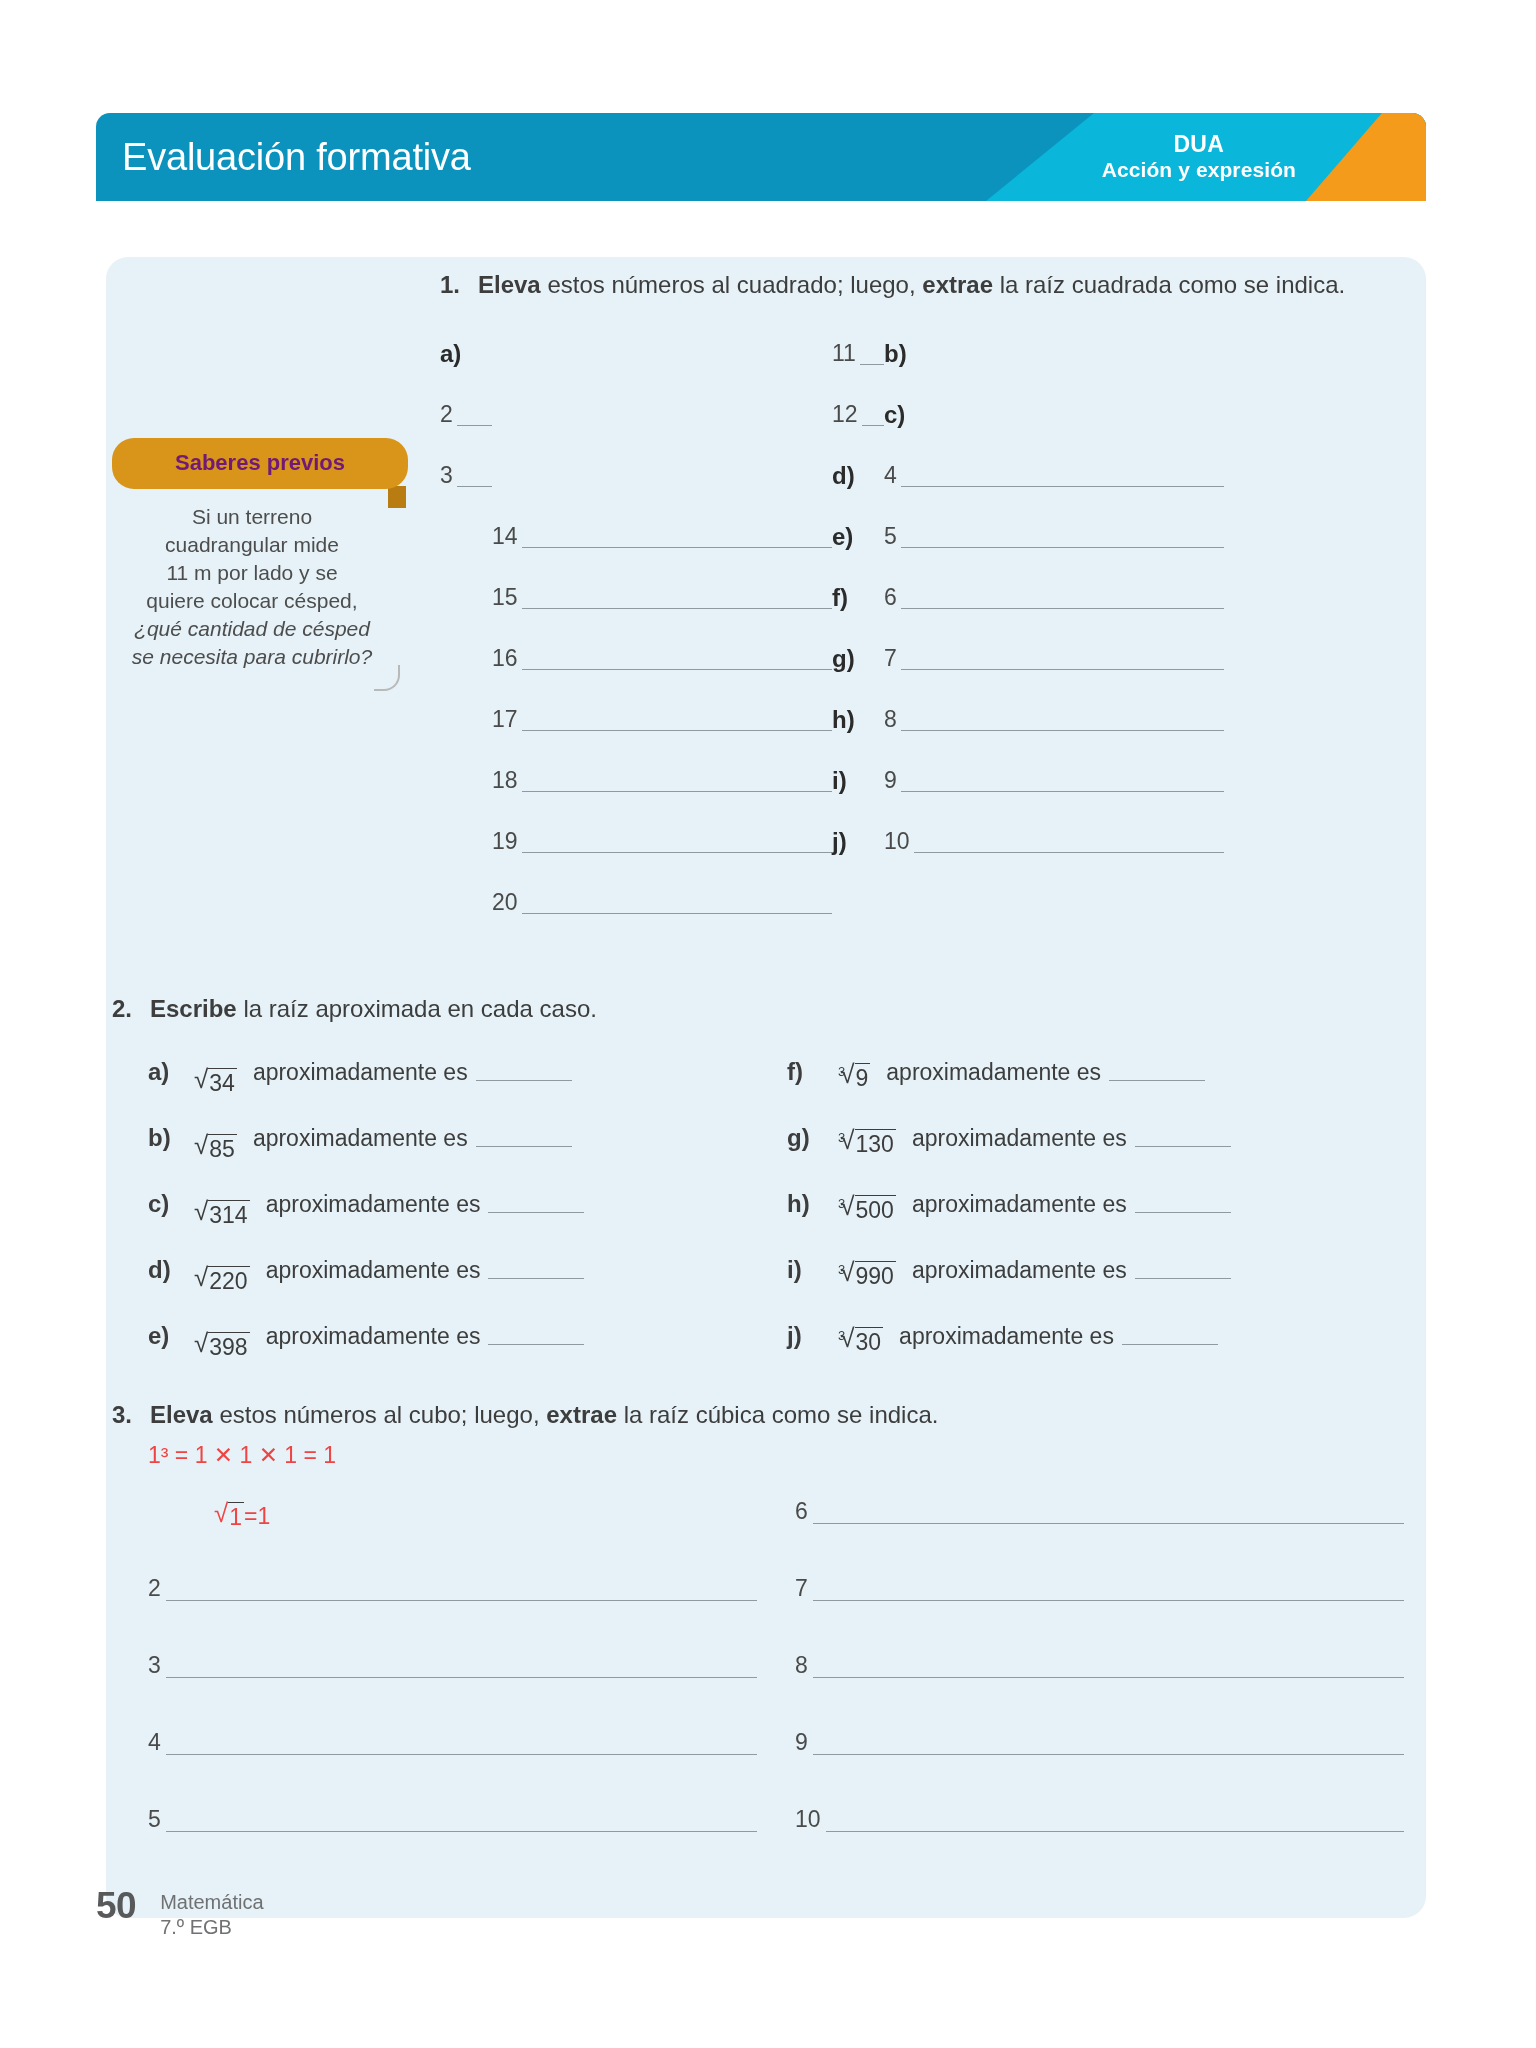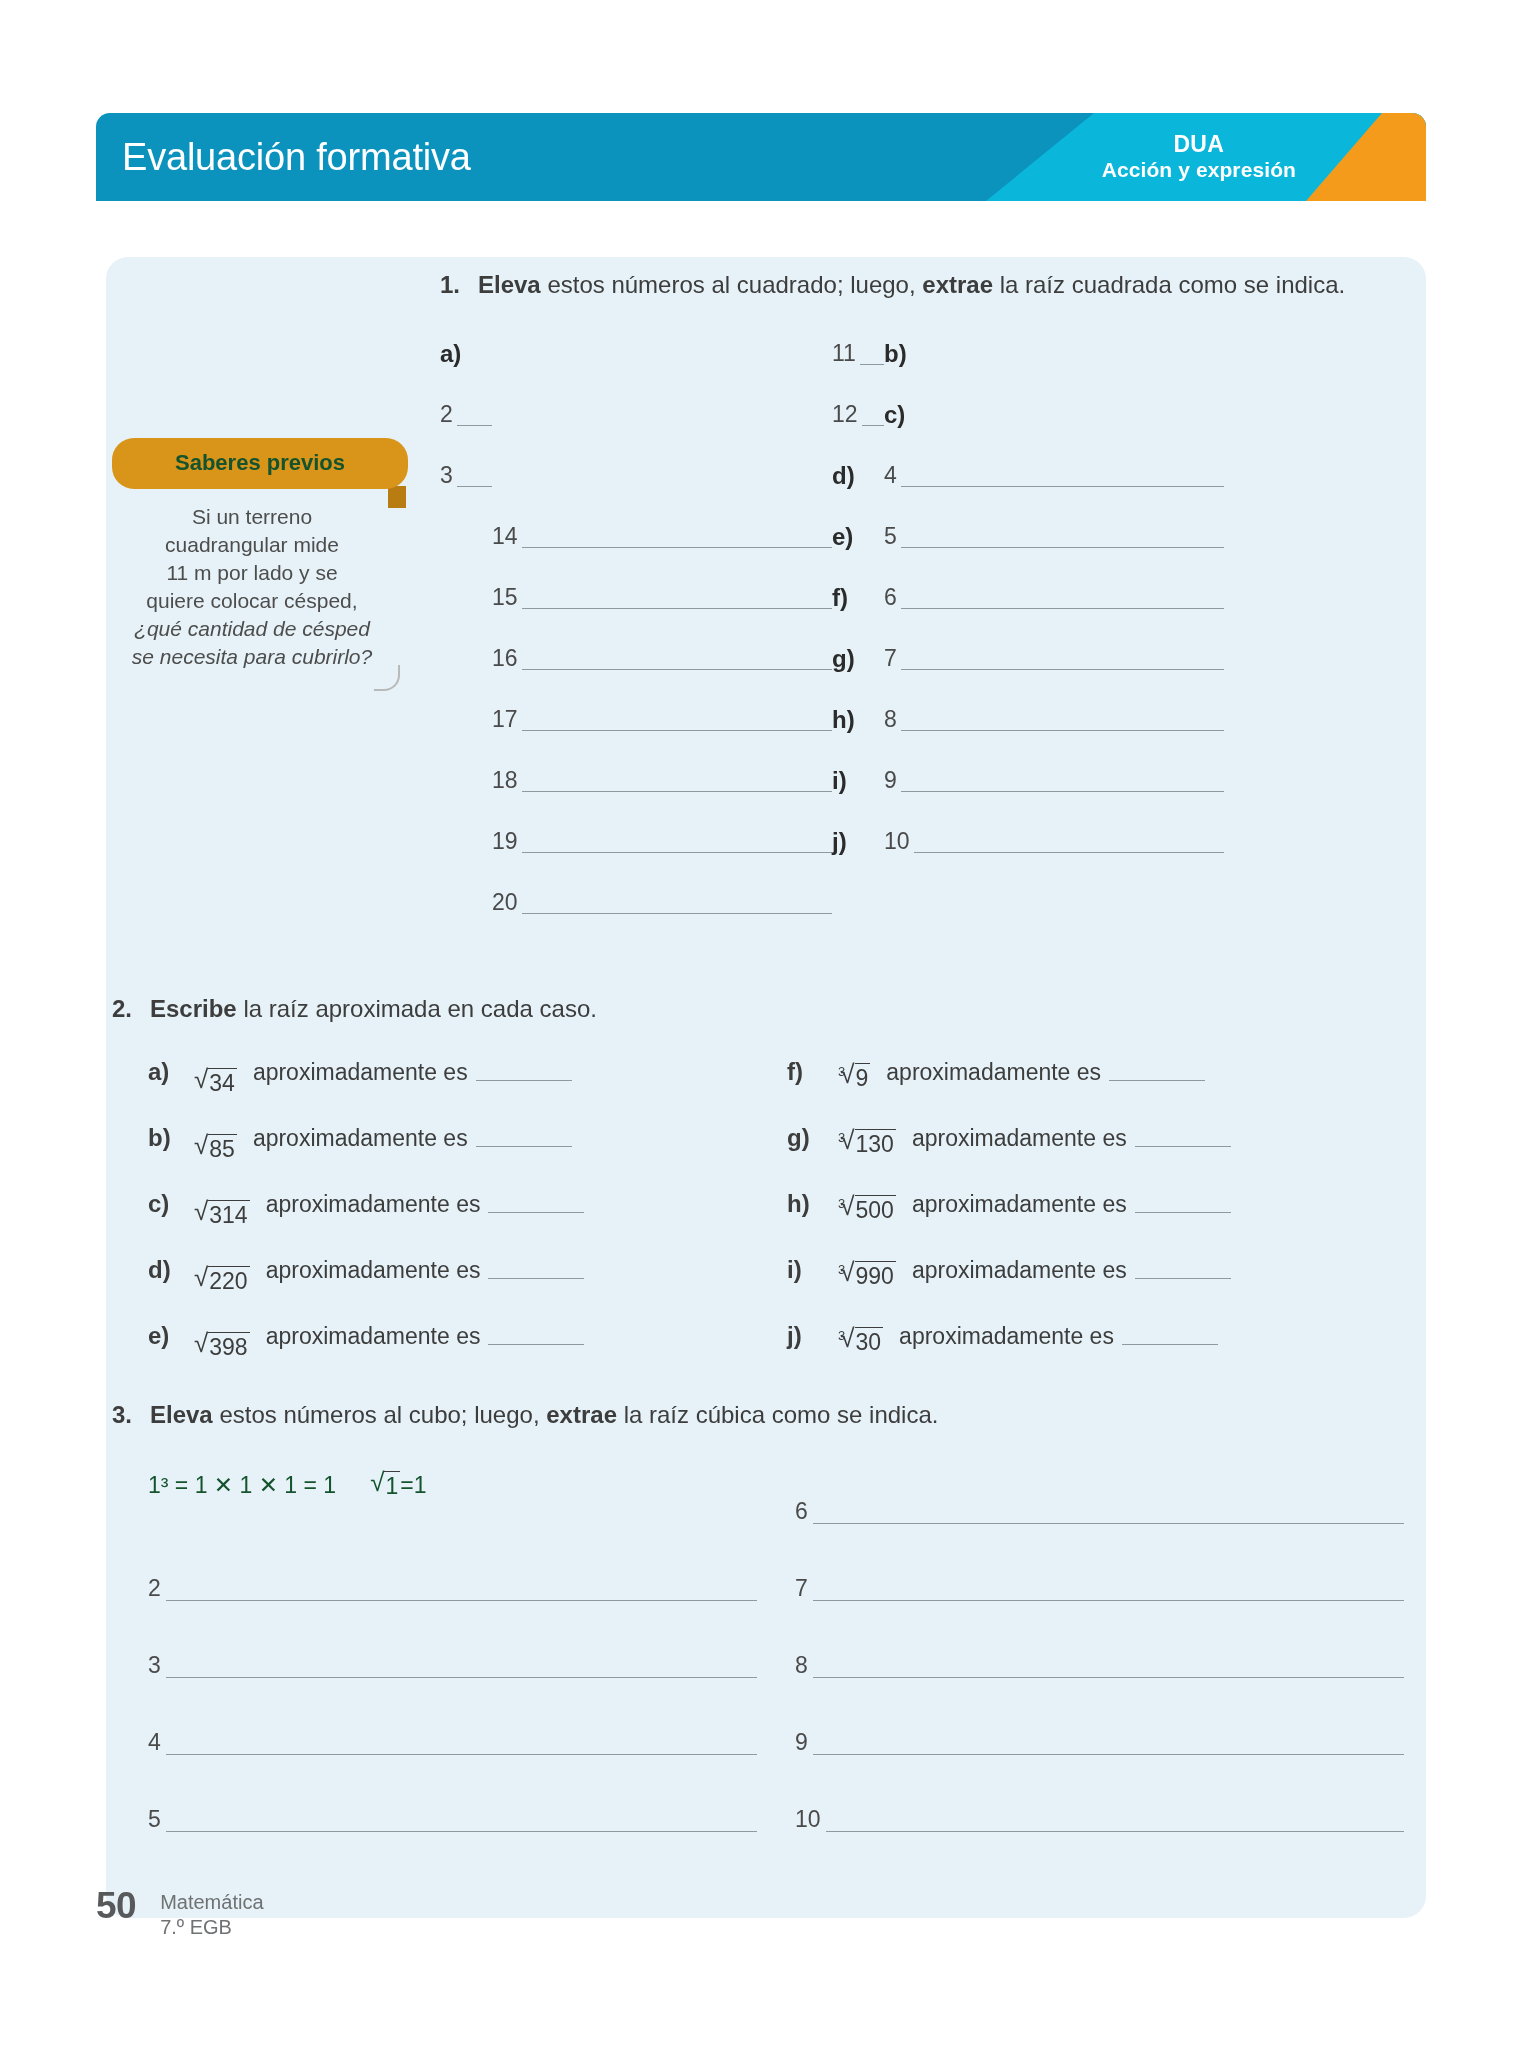--- a/index.html
+++ b/index.html
@@ -90,21 +90,21 @@
 
   
   .saberes {
     position: absolute;
     left: 112px;
     top: 438px;
     width: 296px;
   }
   .saberes-head {
     background: #d9941a;
-    color: #14532d;
+    color: #701a75;
     border-radius: 22px;
     text-align: center;
     font-size: 22px;
     font-weight: bold;
     padding: 12px 0 13px;
     position: relative;
     z-index: 3;
   }
   .saberes-tail {
     position: absolute;
@@ -254,21 +254,21 @@
     color: #4a4a4a;
   }
   .ex3-item .n { flex: 0 0 auto; padding-right: 5px; line-height: 1.1; }
   .ex3-item .rule {
     flex: 1 1 auto;
     border-bottom: 1.5px solid #8d9aa0;
     height: 22px;
     margin-right: 22px;
   }
   .ex3-item.example { align-items: center; }
-  .ex3-example-txt { font-size: 23px; color: #14532d; display: flex; align-items: center; gap: 34px; }
+  .ex3-example-txt { font-size: 23px; color: #ef4444; display: flex; align-items: center; gap: 34px; flex-direction: column; }
 
   
   .footer {
     position: absolute;
     left: 96px;
     top: 1887px;
     display: flex;
     align-items: flex-start;
   }
   .folio {

